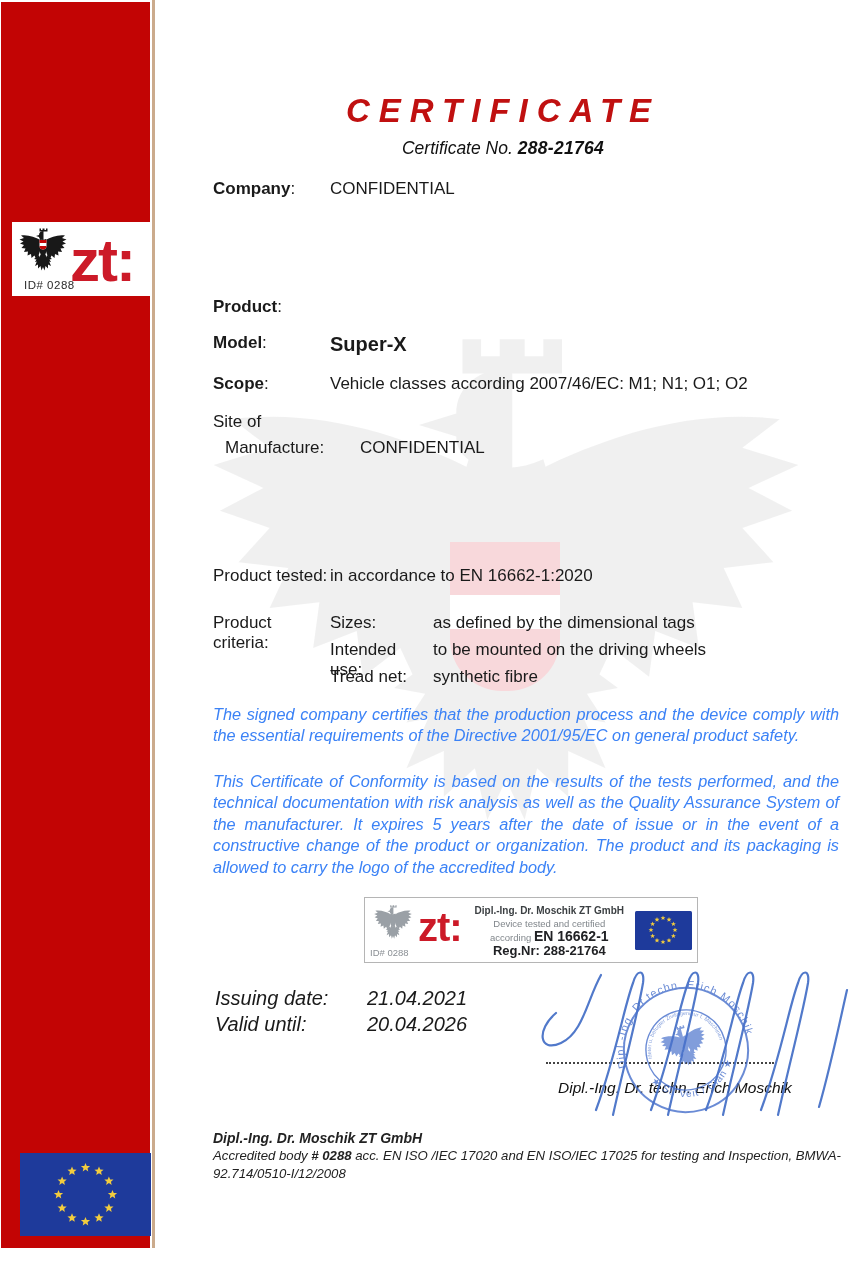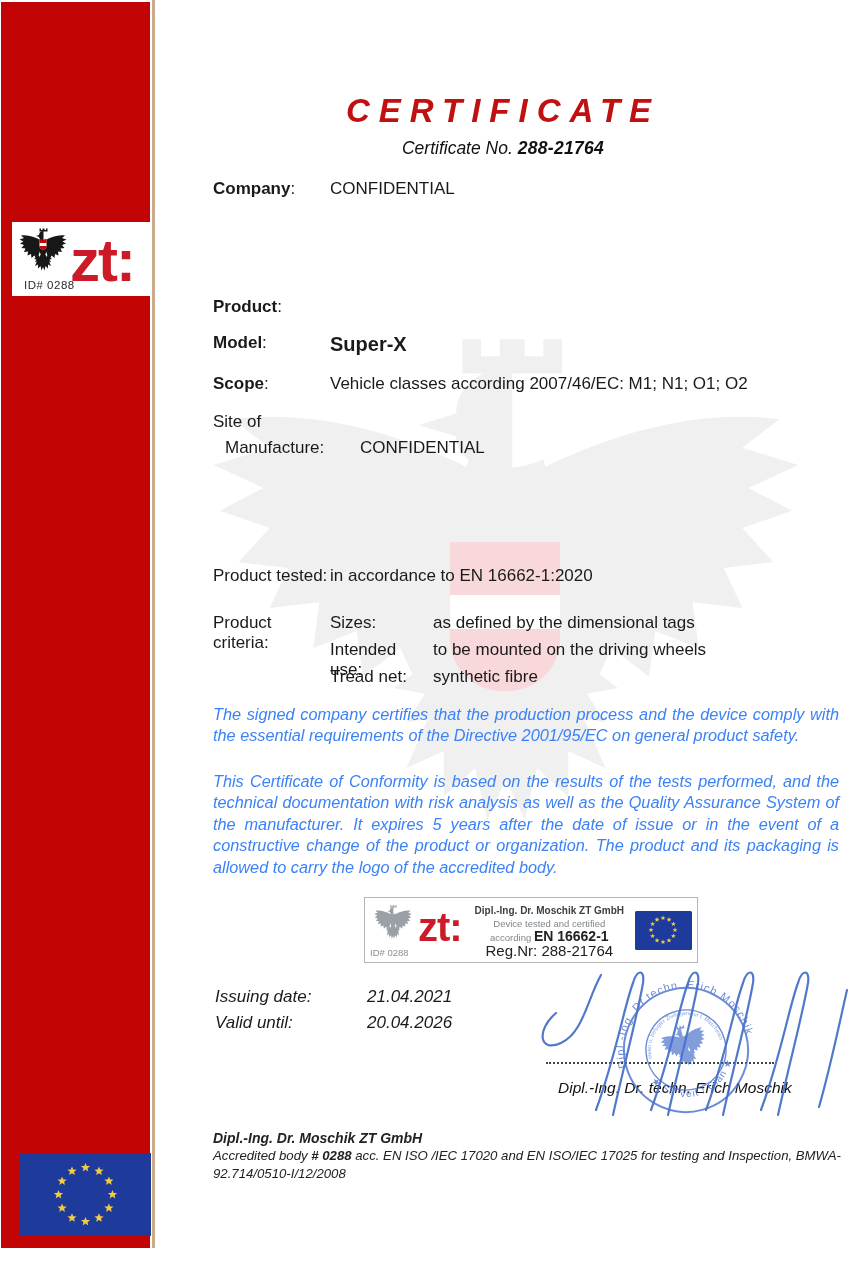--- a/index.html
+++ b/index.html
@@ -41,24 +41,24 @@
              border:1px solid #b5b5b5;display:flex;align-items:center;padding:0 5px;box-sizing:border-box;}
   .sb-eagle-wrap{position:relative;width:46px;height:62px;flex:none;}
   .sb-eagle{position:absolute;left:3px;top:4px;width:40px;height:42px;}
   .sb-id{position:absolute;left:0px;top:48px;font-size:9.5px;color:#8a8f94;white-space:nowrap;}
   .sb-zt{flex:none;font-size:40px;font-weight:800;color:#cc1a28;letter-spacing:-1px;margin:0 6px 6px 2px;}
   .sb-text{flex:1;text-align:center;line-height:13px;}
   .sb-l1{font-size:10px;font-weight:bold;color:#3c4043;}
   .sb-l2{font-size:9.5px;color:#80868b;}
   .sb-l3{font-size:9.5px;color:#80868b;}
   .sb-l3 b{font-size:14px;color:#202124;}
-  .sb-l4{font-size:15px;font-weight:normal;color:#202124;}
+  .sb-l4{font-size:13px;font-weight:bold;color:#202124;}
   .sb-flag{flex:none;width:57px;height:41px;margin-left:4px;}
   
-  .date-row{position:absolute;left:215px;display:flex;font-style:italic;font-size:17px;}
+  .date-row{position:absolute;left:215px;display:flex;font-style:italic;font-size:20px;}
   .date-row .lab{width:152px;flex:none;}
   
   .dotline{position:absolute;left:546px;top:1062px;width:228px;border-bottom:2.5px dotted #444;}
   .sig-name{position:absolute;left:558px;top:1079px;font-style:italic;font-size:15.5px;color:#111;}
   .sig-svg{position:absolute;left:521px;top:955px;width:330px;height:170px;pointer-events:none;}
   
   .footer{position:absolute;left:213px;top:1129px;width:634px;font-style:italic;
           font-size:13.2px;line-height:18px;color:#222;}
   .footer .f1{font-weight:bold;font-size:14px;}
   

